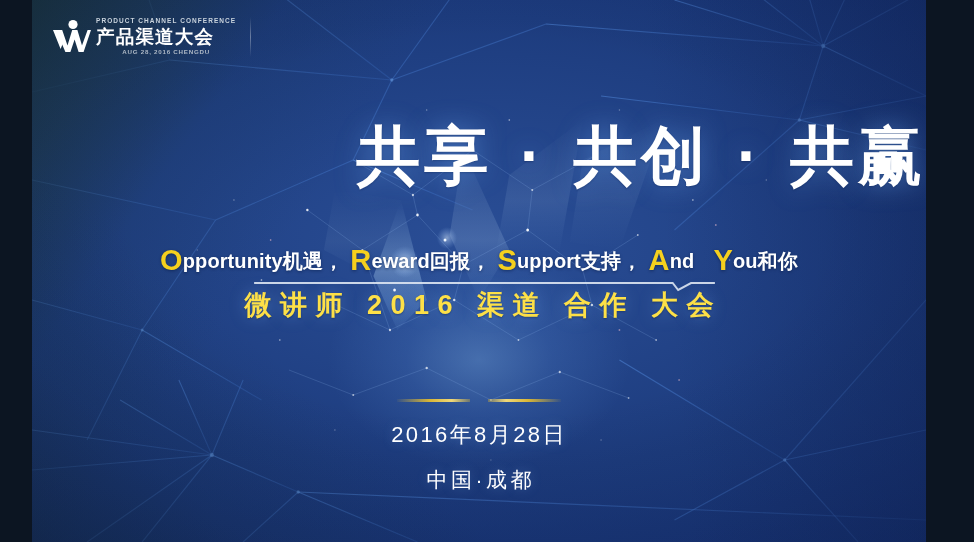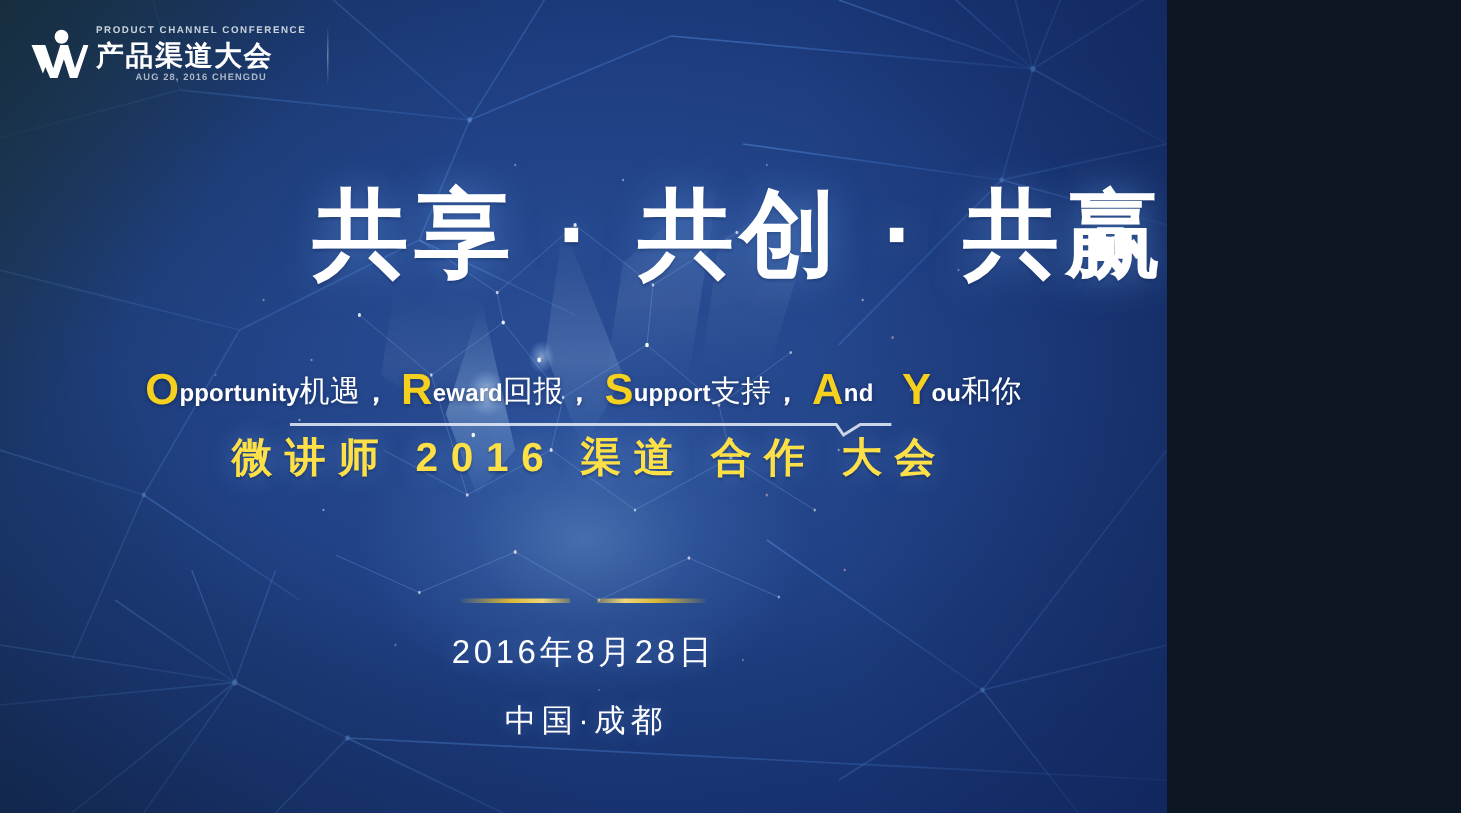--- a/index.html
+++ b/index.html
@@ -4,24 +4,25 @@
 <style>
   * { margin:0; padding:0; box-sizing:border-box; }
   html,body { background:#0c1522; }
   body {
     font-family:"Liberation Sans", "DejaVu Sans", sans-serif;
     -webkit-font-smoothing:antialiased;
   }
 
   .poster {
     position:relative;
-    width:778px;
+    width:894px;
     height:542px;
     overflow:hidden;
     background:#1b3a78;
+    margin-left:32px;
   }
 
   
   .bg-base {
     position:absolute; inset:0;
     background:
       radial-gradient(120% 100% at 50% 45%, #2a4e96 0%, #1d3c7e 42%, #17347a 70%, #122b66 100%);
   }
   .bg-tint-tl {
     position:absolute; inset:0;
@@ -143,22 +144,22 @@
     white-space:nowrap;
     letter-spacing:0.2px;
     text-shadow:0 1px 3px rgba(0,18,52,0.45);
   }
   .orsay .cap {
     color:#f5d01e;
     font-size:29px;
     font-weight:700;
     vertical-align:-2px;
   }
-  .orsay .sm { font-size:16px; font-weight:700; letter-spacing:0.1px; }
-  .orsay .cn { font-size:20px; font-weight:400; }
+  .orsay .sm { font-size:20px; font-weight:700; letter-spacing:0.1px; }
+  .orsay .cn { font-size:20px; font-weight:700; }
   .orsay .sep { font-size:19px; font-weight:700; padding:0 1px; }
   .orsay .gap { display:inline-block; width:7px; }
 
   
   .rule-wrap {
     position:absolute;
     left:0; right:0; top:277px;
     height:18px; z-index:5;
   }
 

